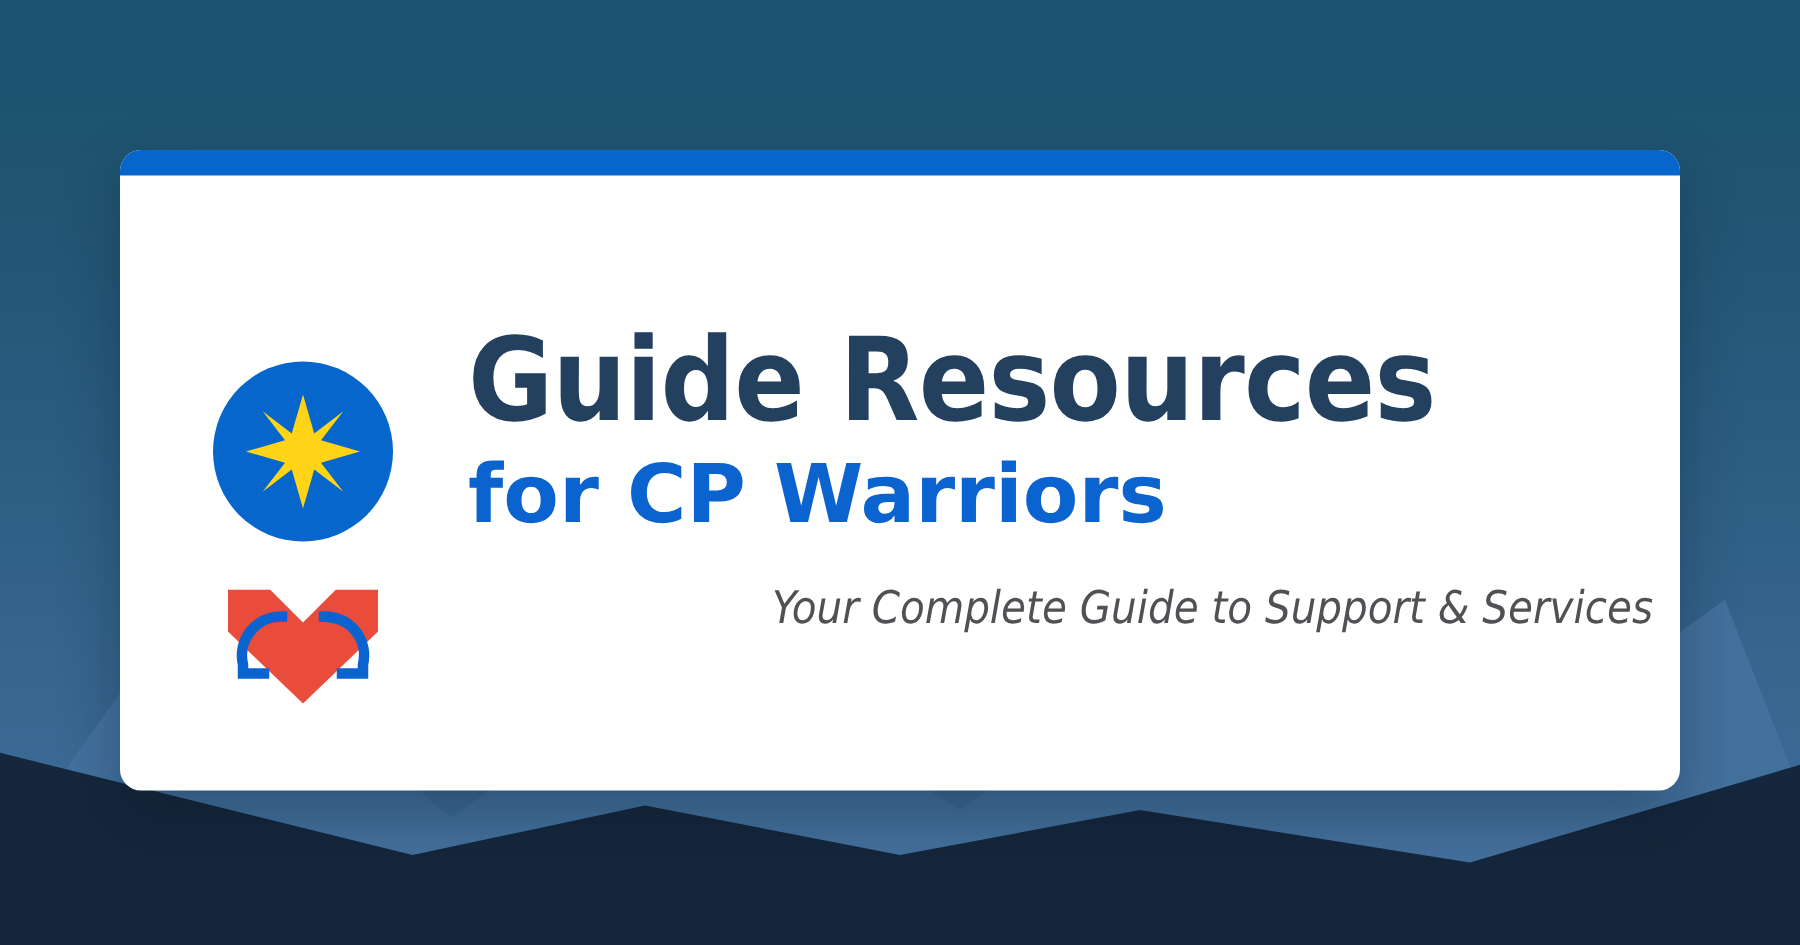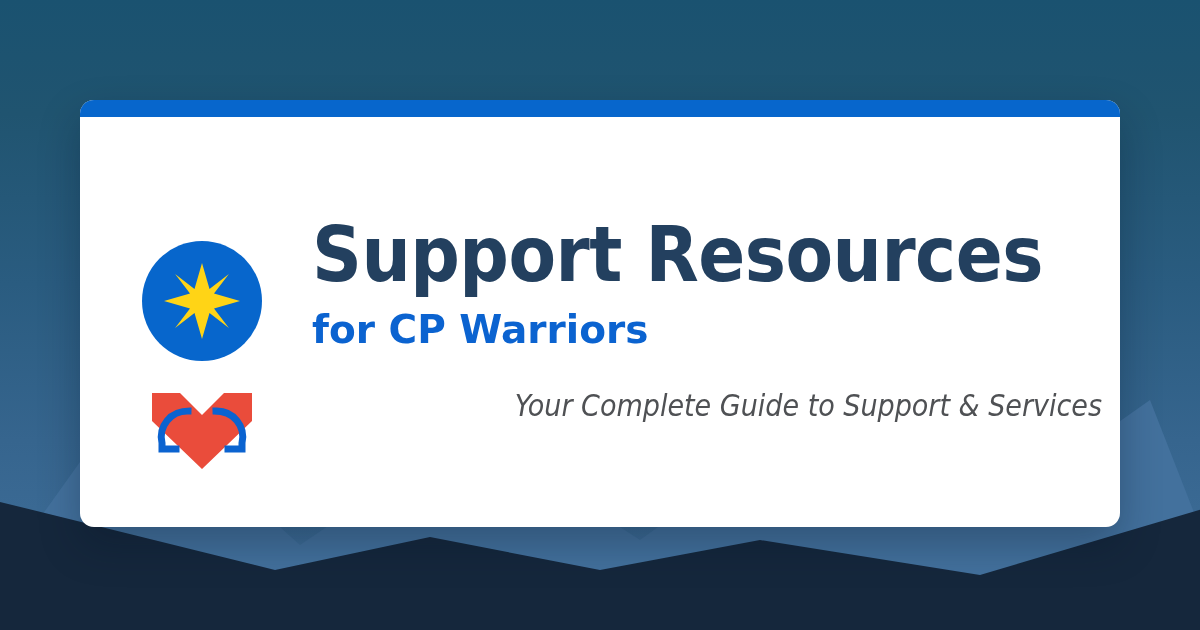--- a/index.html
+++ b/index.html
@@ -56,21 +56,21 @@
     font-size:77px;
     line-height:84px;
     letter-spacing:-0.5px;
     color:#23405f;
     white-space:nowrap;
   }
   .subtitle{
     margin:6px 0 0 0;
     font-family:"DejaVu Sans", sans-serif;
     font-weight:700;
-    font-size:39px;
+    font-size:54px;
     line-height:54px;
     color:#0b63d0;
     white-space:nowrap;
   }
   .tagline{
     margin:30px 0 0 0;
     font-family:"DejaVu Sans Condensed","DejaVu Sans", sans-serif;
     font-style:italic;
     font-weight:400;
     font-size:30px;
@@ -112,21 +112,21 @@
 
       <div class="heart-mark">
         <svg viewBox="0 0 100 76" aria-hidden="true">
           <polygon fill="#ea4c3b" points="50,22 72,0 100,0 100,28 50,76 0,28 0,0 28,0"></polygon>
           <path d="M36,22 A26,26 0 0 0 10,54 L10,60 L24,60" fill="none" stroke="#0b63d0" stroke-width="7" stroke-linecap="square" transform="translate(0,-4)"></path>
           <path d="M64,22 A26,26 0 0 1 90,54 L90,60 L76,60" fill="none" stroke="#0b63d0" stroke-width="7" stroke-linecap="square" transform="translate(0,-4)"></path>
         </svg>
       </div>
 
       <div class="text-block">
-        <h1 class="title">Support Resources</h1>
+        <h1 class="title">Guide Resources</h1>
         <h2 class="subtitle">for CP Warriors</h2>
         <p class="tagline">Your Complete Guide to Support &amp; Services</p>
       </div>
 
     </div>
   </div>
 
 </div>
 
 </body></html>

